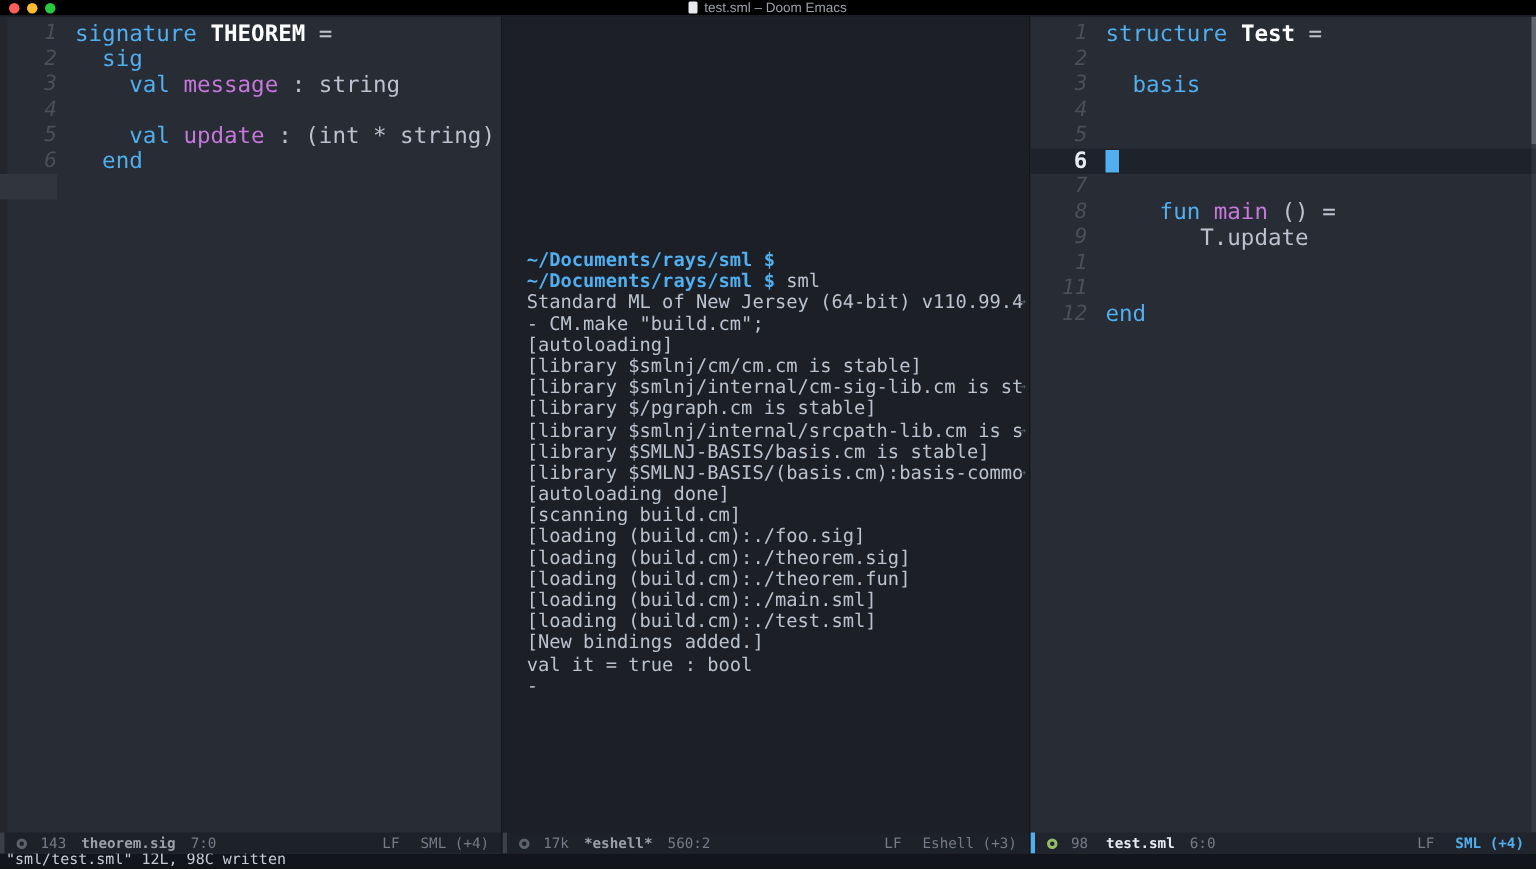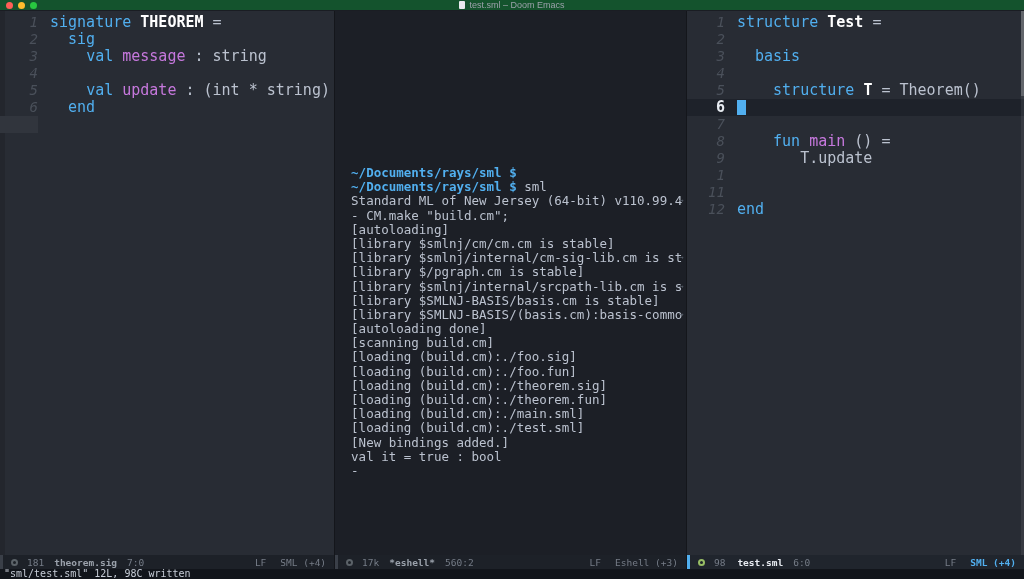--- a/index.html
+++ b/index.html
@@ -1,20 +1,20 @@
 <!DOCTYPE html>
 <html><head>
 <meta charset="utf-8">
 <style>
   html,body{margin:0;padding:0;background:#000;}
   *{box-sizing:border-box;}
   #app{position:relative;width:1024px;height:579px;background:#282c34;overflow:hidden;
        font-family:"DejaVu Sans Mono","Liberation Mono",monospace;}
   
-  .titlebar{height:11px;background:#14532d;display:flex;align-items:center;position:relative;
+  .titlebar{height:11px;background:#000000;display:flex;align-items:center;position:relative;
             border-bottom:1px solid #1a1d23;}
   .tl-dots{display:flex;gap:5px;margin-left:6px;}
   .dot{width:7px;height:7px;border-radius:50%;}
   .dot.red{background:#ff5f57;} .dot.yellow{background:#febc2e;} .dot.green{background:#28c840;}
   .tb-title{position:absolute;left:0;right:0;text-align:center;font-size:9px;color:#9ba1aa;
             font-family:"Liberation Sans",sans-serif;line-height:11px;}
   .doc-ico{display:inline-block;width:6px;height:8px;background:#e8eaee;border-radius:1px;
            margin-right:4px;vertical-align:-1px;}
   
   .main{display:flex;height:558px;}
@@ -87,21 +87,21 @@
             <div class="line"><span class="lnum">3</span><span class="lcode"><span class="s-fg">    </span><span class="s-kw">val </span><span class="s-vr">message</span><span class="s-fg"> : string</span></span></div>
             <div class="line"><span class="lnum">4</span><span class="lcode"></span></div>
             <div class="line"><span class="lnum">5</span><span class="lcode"><span class="s-fg">    </span><span class="s-kw">val </span><span class="s-vr">update</span><span class="s-fg"> : (int * string) l</span></span></div>
             <div class="line"><span class="lnum">6</span><span class="lcode"><span class="s-kw">  end</span></span></div>
             <div class="line ghl"><span class="lnum"></span><span class="lcode"></span></div>
           </div>
       </div>
       <div class="modeline">
         <span class="ml-bar"></span>
         <span class="ml-icon"></span>
-        <span class="ml-size">181</span>
+        <span class="ml-size">143</span>
         <span class="ml-buffer">theorem.sig</span>
         <span class="ml-pos">7:0</span>
         <span class="ml-scroll">All</span>
         <span class="ml-eol">LF</span>
         <span class="ml-mode">SML (+4)</span>
       </div>
     </div>
 
     <div class="pane pane-mid">
       <div class="buffer">
@@ -113,21 +113,20 @@
             <div class="line"><span class="lcode"><span class="s-fg">[autoloading]</span></span></div>
             <div class="line"><span class="lcode"><span class="s-fg">[library $smlnj/cm/cm.cm is stable]</span></span></div>
             <div class="line"><span class="lcode"><span class="s-fg">[library $smlnj/internal/cm-sig-lib.cm is st</span></span><span class="trunc">→</span></div>
             <div class="line"><span class="lcode"><span class="s-fg">[library $/pgraph.cm is stable]</span></span></div>
             <div class="line"><span class="lcode"><span class="s-fg">[library $smlnj/internal/srcpath-lib.cm is s</span></span><span class="trunc">→</span></div>
             <div class="line"><span class="lcode"><span class="s-fg">[library $SMLNJ-BASIS/basis.cm is stable]</span></span></div>
             <div class="line"><span class="lcode"><span class="s-fg">[library $SMLNJ-BASIS/(basis.cm):basis-commo</span></span><span class="trunc">→</span></div>
             <div class="line"><span class="lcode"><span class="s-fg">[autoloading done]</span></span></div>
             <div class="line"><span class="lcode"><span class="s-fg">[scanning build.cm]</span></span></div>
             <div class="line"><span class="lcode"><span class="s-fg">[loading (build.cm):./foo.sig]</span></span></div>
-            <div class="line"><span class="lcode"><span class="s-fg">[loading (build.cm):./foo.fun]</span></span></div>
             <div class="line"><span class="lcode"><span class="s-fg">[loading (build.cm):./theorem.sig]</span></span></div>
             <div class="line"><span class="lcode"><span class="s-fg">[loading (build.cm):./theorem.fun]</span></span></div>
             <div class="line"><span class="lcode"><span class="s-fg">[loading (build.cm):./main.sml]</span></span></div>
             <div class="line"><span class="lcode"><span class="s-fg">[loading (build.cm):./test.sml]</span></span></div>
             <div class="line"><span class="lcode"><span class="s-fg">[New bindings added.]</span></span></div>
             <div class="line"><span class="lcode"><span class="s-fg">val it = true : bool</span></span></div>
             <div class="line"><span class="lcode"><span class="s-fg">-</span></span></div>
           </div>
       </div>
       <div class="modeline">
@@ -142,21 +141,21 @@
       </div>
     </div>
 
     <div class="pane pane-right">
       <div class="buffer">
         <div class="code" id="right-code">
             <div class="line"><span class="lnum">1</span><span class="lcode"><span class="s-kw">structure </span><span class="s-nm">Test</span><span class="s-fg"> =</span></span></div>
             <div class="line"><span class="lnum">2</span><span class="lcode"></span></div>
             <div class="line"><span class="lnum">3</span><span class="lcode"><span class="s-fg">  </span><span class="s-kw">basis</span></span></div>
             <div class="line"><span class="lnum">4</span><span class="lcode"></span></div>
-            <div class="line"><span class="lnum">5</span><span class="lcode"><span class="s-fg">    </span><span class="s-kw">structure </span><span class="s-nm">T</span><span class="s-fg"> = Theorem()</span></span></div>
+            <div class="line"><span class="lnum">5</span></div>
             <div class="line cur"><span class="lnum">6</span><span class="lcode"><span class="cursor"></span></span></div>
             <div class="line"><span class="lnum">7</span><span class="lcode"></span></div>
             <div class="line"><span class="lnum">8</span><span class="lcode"><span class="s-fg">    </span><span class="s-kw">fun </span><span class="s-vr">main</span><span class="s-fg"> () =</span></span></div>
             <div class="line"><span class="lnum">9</span><span class="lcode"><span class="s-fg">       T.update</span></span></div>
             <div class="line"><span class="lnum">1</span><span class="lcode"></span></div>
             <div class="line"><span class="lnum">11</span><span class="lcode"></span></div>
             <div class="line"><span class="lnum">12</span><span class="lcode"><span class="s-kw">end</span></span></div>
           </div>
         <div class="scrollbar">
           <div class="scroll-thumb"></div>

